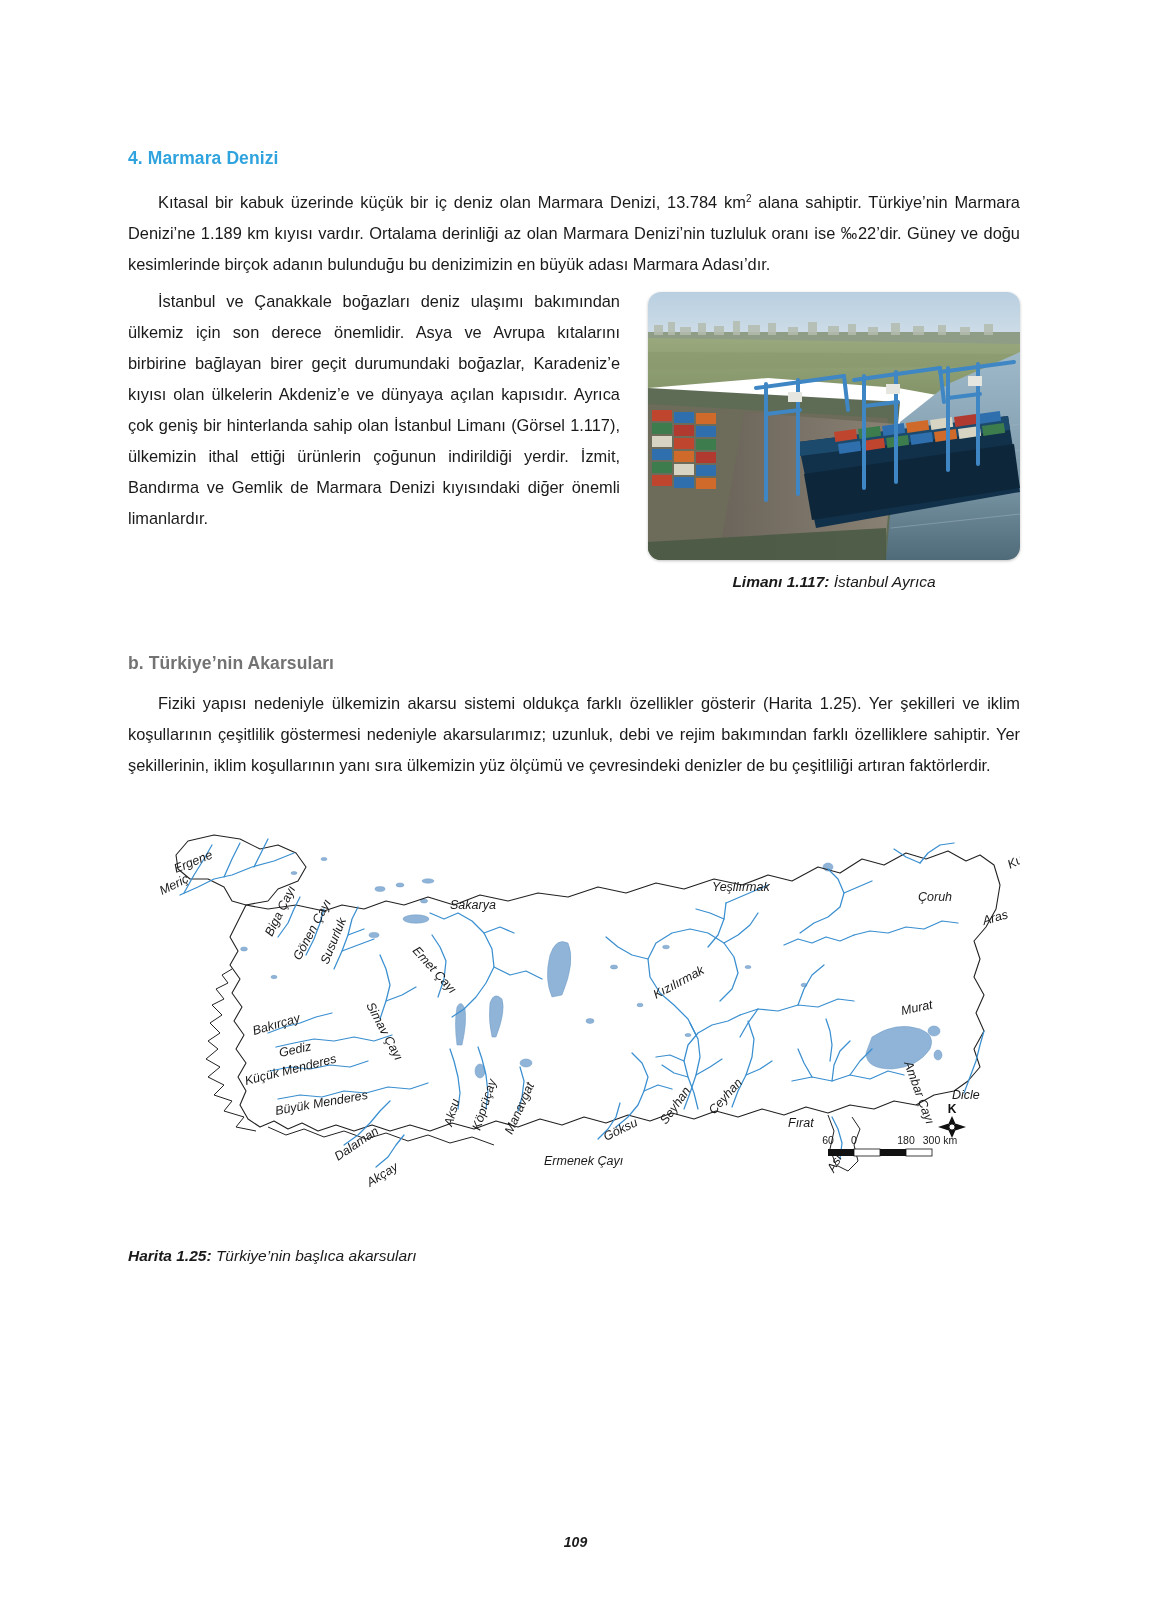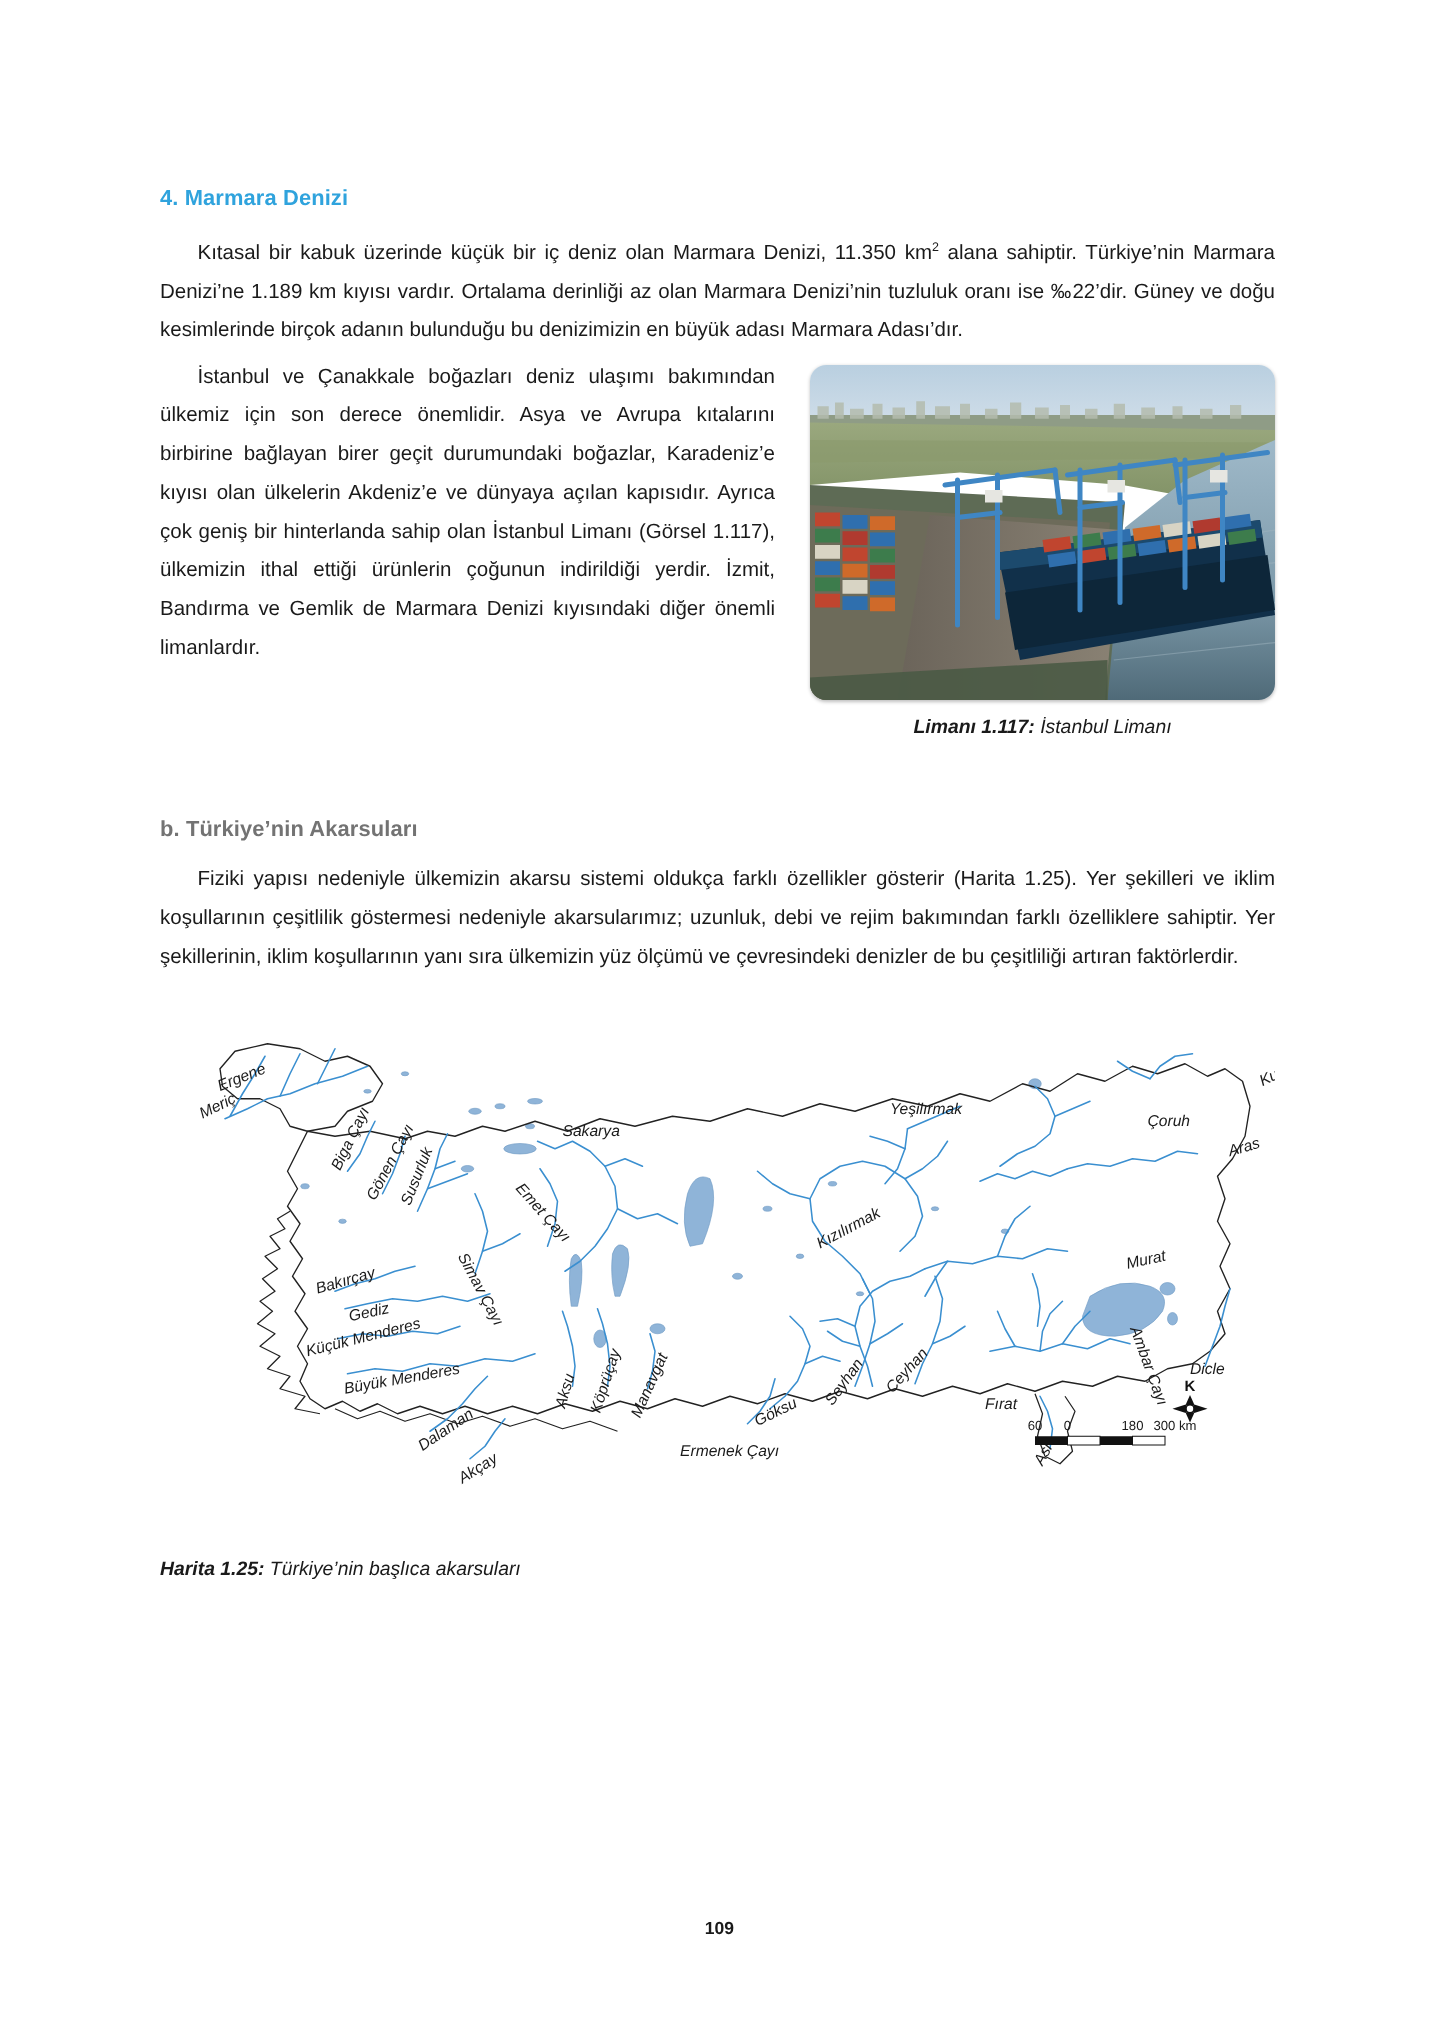--- a/index.html
+++ b/index.html
@@ -93,20 +93,21 @@
 
   
   .page-number {
     position: absolute;
     left: 0;
     right: 0;
     bottom: 74px;
     text-align: center;
     font-size: 14px;
     font-weight: bold;
+    font-style: italic;
   }
 
   
   text.river-label {
     font-family: "Liberation Sans", sans-serif;
     font-style: italic;
     font-size: 12.5px;
     fill: #1a1a1a;
   }
   text.scale-label {
@@ -123,21 +124,21 @@
 </style>
 </head>
 <body>
 
 <div class="page">
 
   <div class="content">
 
     <h2 class="section-heading blue">4. Marmara Denizi</h2>
 
-    <p class="body"><span>Kıtasal bir kabuk üzerinde küçük bir iç deniz olan Marmara Denizi, 11.350 km</span><sup class="sup">2</sup><span> alana sahiptir. Türkiye’nin Marmara Denizi’ne 1.189 km kıyısı vardır. Ortalama derinliği az olan Marmara Denizi’nin tuzluluk oranı ise ‰22’dir. Güney ve doğu kesimlerinde birçok adanın bulunduğu bu denizimizin en büyük adası Marmara Adası’dır.</span></p>
+    <p class="body"><span>Kıtasal bir kabuk üzerinde küçük bir iç deniz olan Marmara Denizi, 13.784 km</span><sup class="sup">2</sup><span> alana sahiptir. Türkiye’nin Marmara Denizi’ne 1.189 km kıyısı vardır. Ortalama derinliği az olan Marmara Denizi’nin tuzluluk oranı ise ‰22’dir. Güney ve doğu kesimlerinde birçok adanın bulunduğu bu denizimizin en büyük adası Marmara Adası’dır.</span></p>
 
 
     <div class="figure-float">
       <div class="photo">
         <svg viewBox="0 0 372 268" preserveAspectRatio="none" aria-hidden="true">
           <defs>
             <linearGradient id="sky" x1="0" y1="0" x2="0" y2="1">
               <stop offset="0%" stop-color="#b9cfe0"></stop>
               <stop offset="100%" stop-color="#cfdde8"></stop>
             </linearGradient>
@@ -260,21 +261,21 @@
 
           <g fill="#e6e6e1">
             <rect x="140" y="100" width="14" height="10"></rect>
             <rect x="238" y="92" width="14" height="10"></rect>
             <rect x="320" y="84" width="14" height="10"></rect>
           </g>
 
           <path d="M0 250 L238 236 L238 268 L0 268 Z" fill="#4a5a45" opacity="0.9"></path>
         </svg>
       </div>
-      <div class="fig-caption"><b>Limanı 1.117:</b><span> İstanbul Limanı</span></div>
+      <div class="fig-caption"><b>Limanı 1.117:</b><span> İstanbul Ayrıca</span></div>
     </div>
 
     <div class="wrapblock">
       <p class="body"><span>İstanbul ve Çanakkale boğazları deniz ulaşımı bakımından ülkemiz için son derece önemlidir. Asya ve Avrupa kıtalarını birbirine bağlayan birer geçit durumundaki boğazlar, Karadeniz’e kıyısı olan ülkelerin Akdeniz’e ve dünyaya açılan kapısıdır. Ayrıca çok geniş bir hinterlanda sahip olan İstanbul Limanı </span><b class="bold">(Görsel 1.117)</b><span>, ülkemizin ithal ettiği ürünlerin çoğunun indirildiği yerdir. İzmit, Bandırma ve Gemlik de Marmara Denizi kıyısındaki diğer önemli limanlardır.</span></p>
     </div>
 
     <div class="clear"></div>
 
     <div style="height:58px"></div>
 

